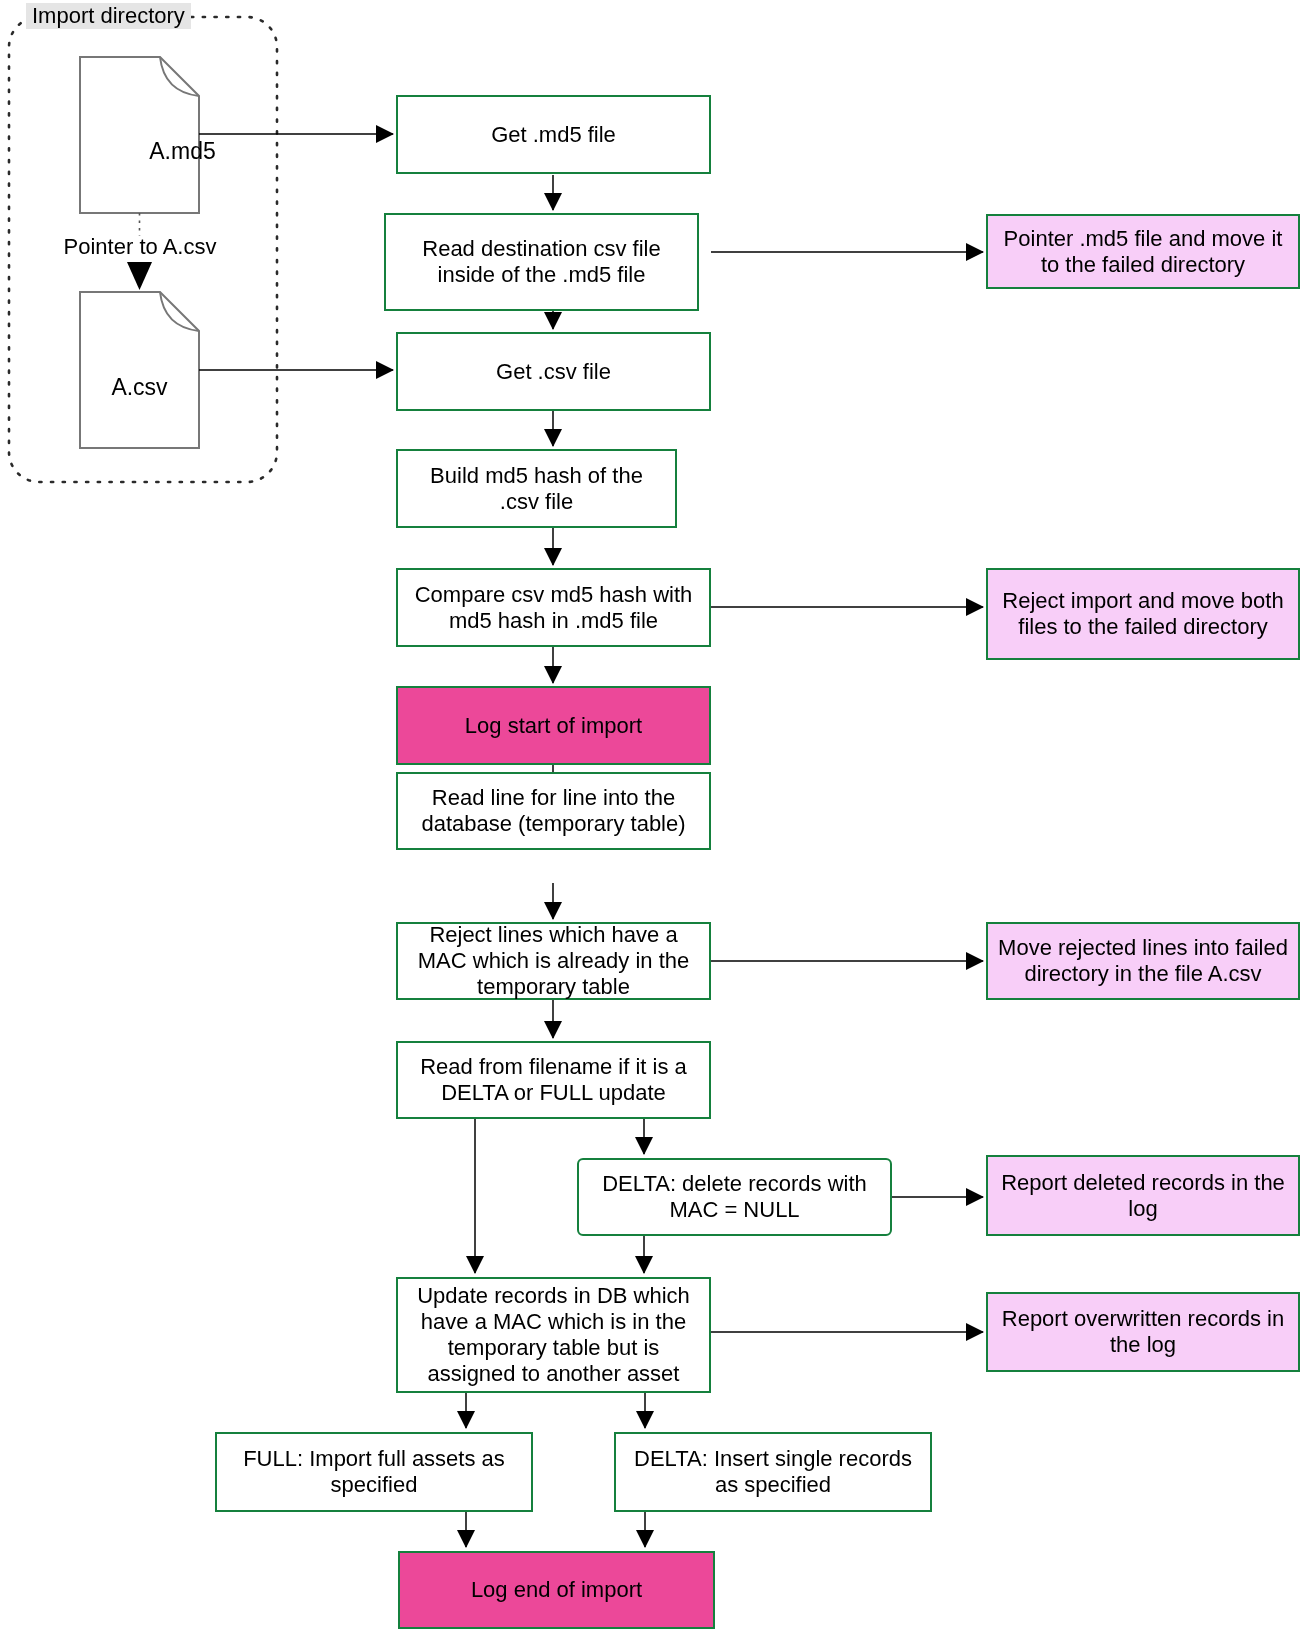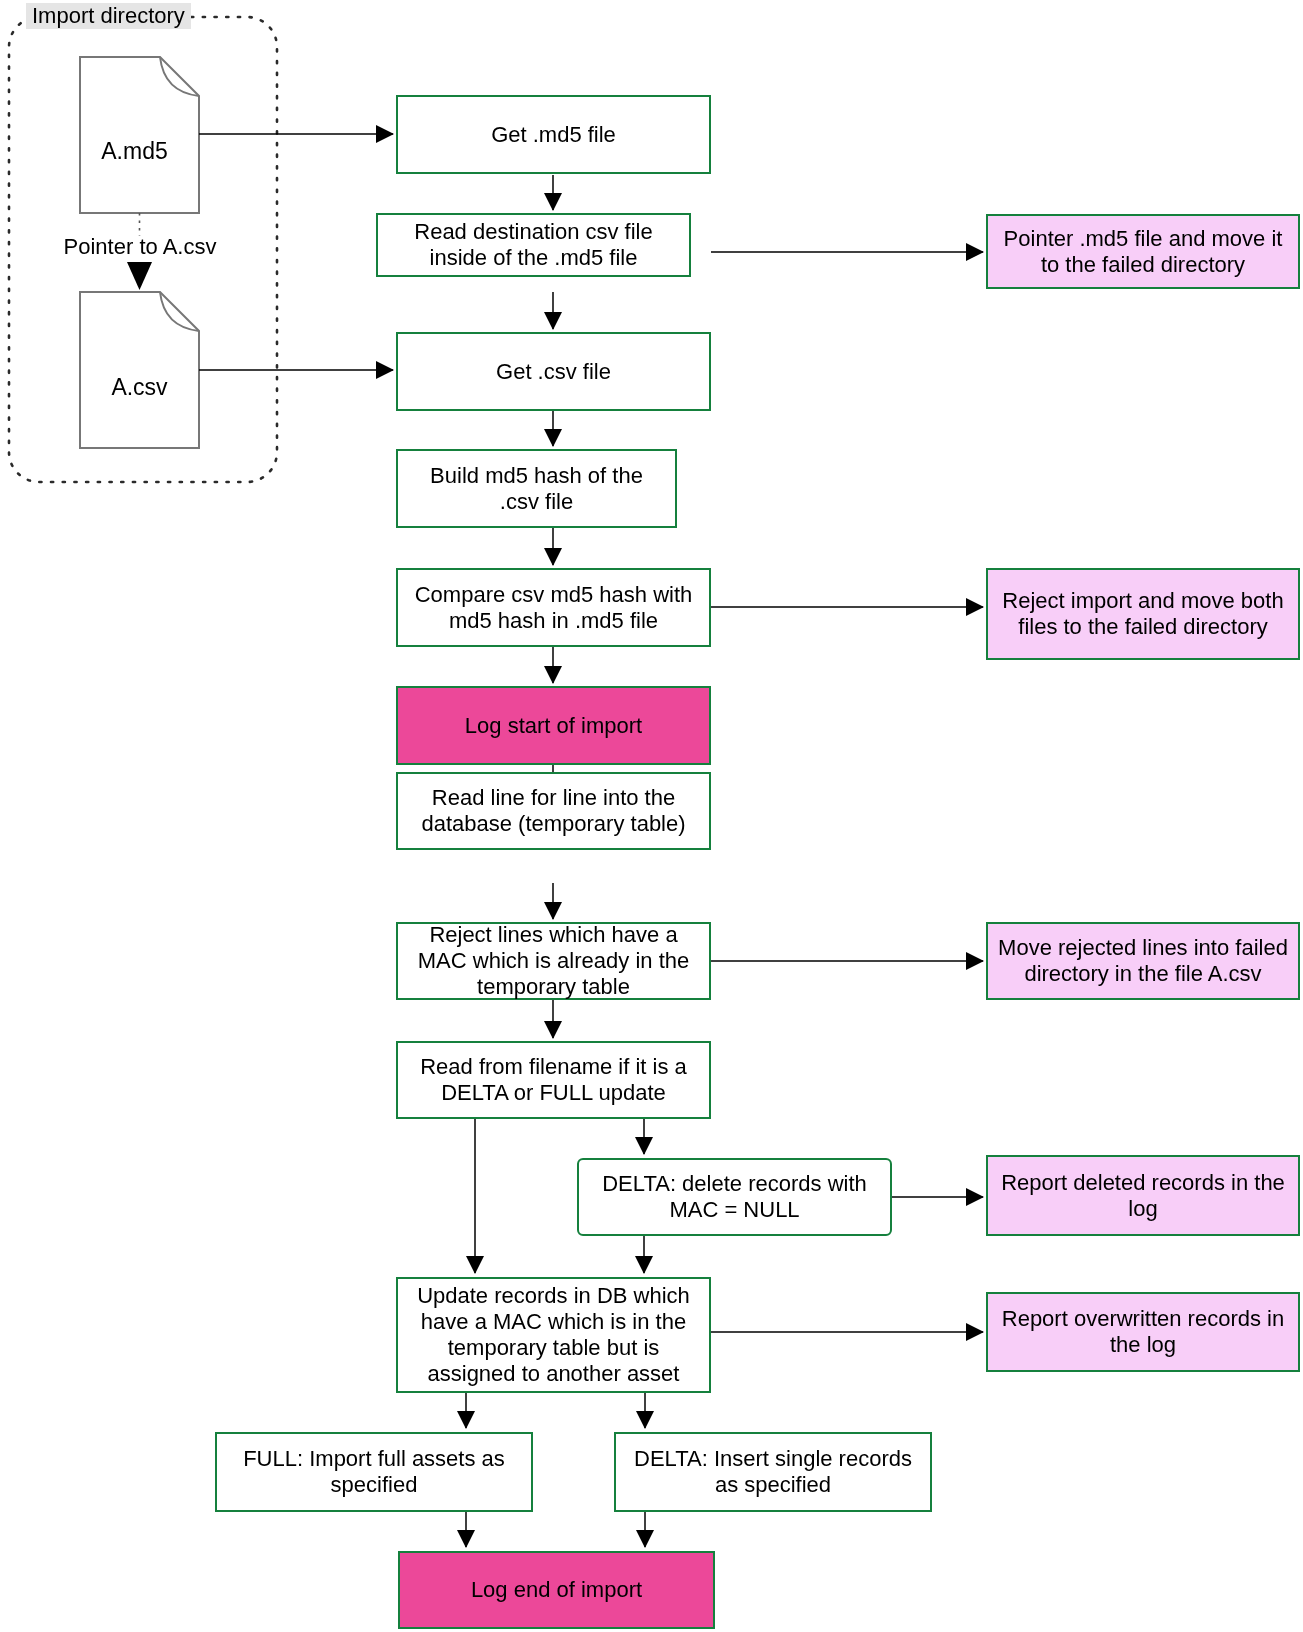--- a/index.html
+++ b/index.html
@@ -92,29 +92,29 @@
       <line x1="466" y1="1393" x2="466" y2="1428" marker-end="url(#arrow)"></line>
       <line x1="645" y1="1393" x2="645" y2="1428" marker-end="url(#arrow)"></line>
 
       <line x1="466" y1="1512" x2="466" y2="1547" marker-end="url(#arrow)"></line>
       <line x1="645" y1="1512" x2="645" y2="1547" marker-end="url(#arrow)"></line>
     </g>
   </svg>
 
   <div class="free-label" id="import-dir-label" style="left:26px;top:3px;">Import directory</div>
 
-  <div class="file-label" style="left:80px;top:138px;width:109px;">A.md5</div>
+  <div class="file-label" style="left:80px;top:138px;width:109px;padding-left:48px;">A.md5</div>
 
   <div class="free-label" id="pointer-label" style="left:40px;top:234px;width:200px;">Pointer to A.csv</div>
 
   <div class="file-label" style="left:80px;top:374px;width:119px;">A.csv</div>
 
   <div class="node" style="left:396px;top:95px;width:315px;height:79px;">Get .md5 file</div>
 
-  <div class="node" style="left:376px;top:213px;width:315px;height:64px;">Read destination csv file inside of the .md5 file</div>
+  <div class="node" style="left:384px;top:213px;width:315px;height:98px;">Read destination csv file inside of the .md5 file</div>
 
   <div class="node" style="left:396px;top:332px;width:315px;height:79px;">Get .csv file</div>
 
   <div class="node" style="left:396px;top:449px;width:281px;height:79px;">Build md5 hash of the .csv file</div>
 
   <div class="node" style="left:396px;top:568px;width:315px;height:79px;">Compare csv md5 hash with md5 hash in .md5 file</div>
 
   <div class="node log" style="left:396px;top:686px;width:315px;height:79px;">Log start of import</div>
 
   <div class="node" style="left:396px;top:772px;width:315px;height:78px;">Read line for line into the database (temporary table)</div>

